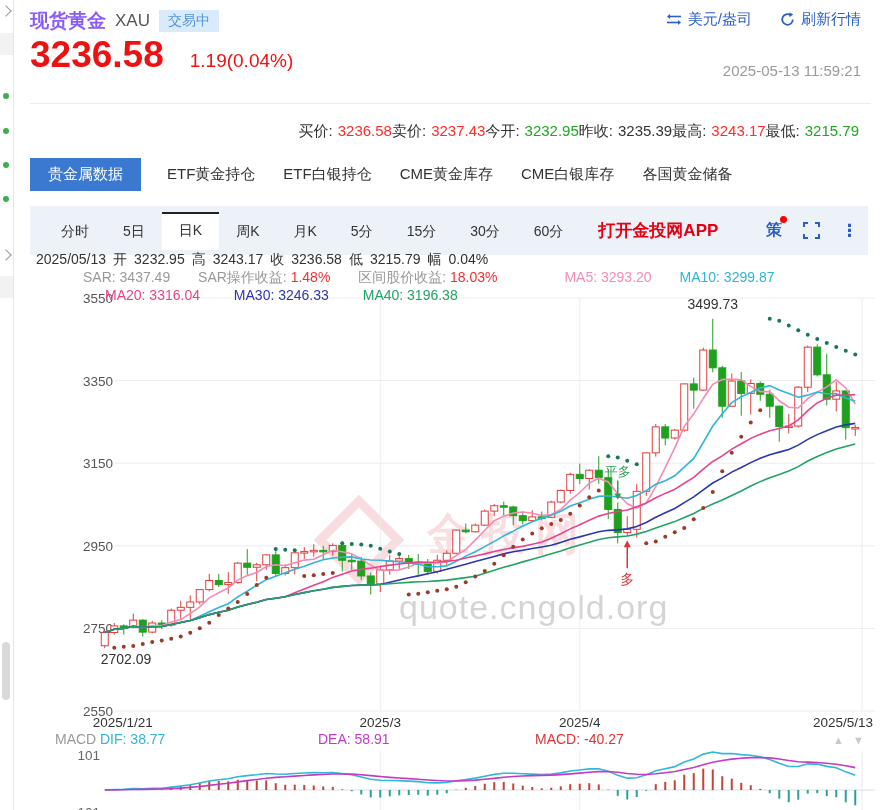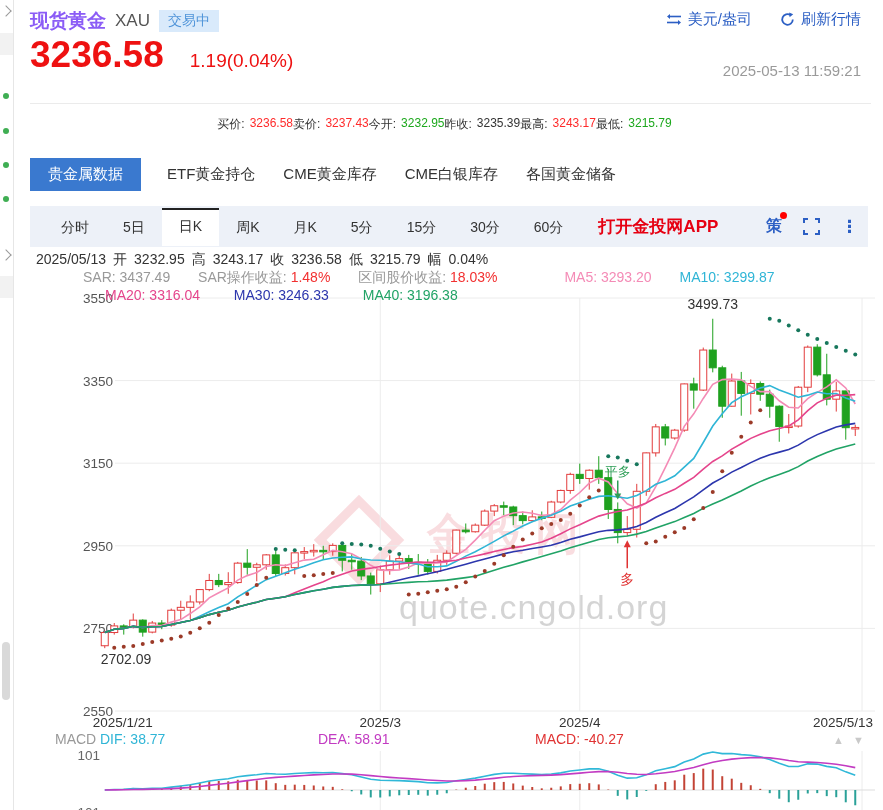--- a/index.html
+++ b/index.html
@@ -17,28 +17,28 @@
   .title{font-size:19px;font-weight:bold;color:#8b5cf6;}
   .symbol{font-size:17px;color:#555;}
   .badge{font-size:14px;color:#4f94d9;background:#d9eafb;padding:2px 9px;}
   .hdr-right{position:absolute;right:22px;top:10px;display:flex;gap:28px;}
   .hdr-link{display:flex;align-items:center;gap:6px;font-size:15px;color:#2c5fc4;cursor:pointer;}
   .price-row{position:absolute;left:17px;top:34px;display:flex;align-items:baseline;gap:26px;}
   .price{font-size:37px;font-weight:bold;color:#ee1111;}
   .change{font-size:19px;color:#ee1111;}
   .timestamp{position:absolute;right:22px;top:62px;font-size:15px;color:#9a9a9a;}
   .divider{position:absolute;left:17px;right:12px;top:103px;border-top:1px solid #ebebeb;}
-  .stats-row{position:absolute;left:17px;right:24px;top:116px;display:flex;justify-content:center;font-size:12px;}
+  .stats-row{position:absolute;left:17px;right:24px;top:122px;display:flex;justify-content:flex-end;font-size:15px;}
   .stat{display:flex;gap:5px;}
   .s-label{color:#333;}
   .c-red{color:#ff2b2b;} .c-green{color:#1da81d;} .c-dark{color:#333;}
   .nav-tabs{position:absolute;left:17px;top:158px;display:flex;align-items:center;gap:24px;font-size:15px;}
   .nav-tab{padding:7px 2px;color:#333;cursor:pointer;}
   .nav-tab.active{background:#3a79cf;color:#fff;padding:7px 18px;}
-  .period-bar{position:absolute;left:17px;top:206px;width:838px;height:41px;background:#edf1f8;display:flex;align-items:center;}
+  .period-bar{position:absolute;left:17px;top:206px;width:838px;height:49px;background:#edf1f8;display:flex;align-items:center;}
   .p-tab{height:36px;line-height:36px;padding:0 17px;font-size:14px;color:#333;cursor:pointer;}
   .p-tab.active{background:#fff;border-top:2px solid #222;line-height:32px;}
   .app-link{margin-left:18px;font-size:17px;font-weight:bold;color:#e60012;cursor:pointer;}
   .bar-icons{margin-left:auto;display:flex;align-items:center;gap:21px;margin-right:10px;}
   .strategy{position:relative;font-size:16px;color:#2c5fc4;font-weight:bold;cursor:pointer;}
   .strategy .dot{position:absolute;right:-5px;top:-4px;width:7px;height:7px;border-radius:50%;background:#f00;}
   .kebab{font-size:17px;color:#2c5fc4;font-weight:bold;cursor:pointer;}
   
   #chart-block{position:absolute;left:0;top:246px;width:870px;height:564px;}
   #ksvg{position:absolute;left:0;top:0;z-index:1;}
@@ -129,20 +129,21 @@
       </span>
     <span class="stat">
         <span class="s-label">最低:</span>
         <span class="c-green">3215.79</span>
       </span>
   </div>
 
   <div class="nav-tabs">
     <span class="nav-tab active">贵金属数据</span>
     <span class="nav-tab">ETF黄金持仓</span>
+    <span class="nav-tab">ETF白银持仓</span>
     <span class="nav-tab">CME黄金库存</span>
     <span class="nav-tab">CME白银库存</span>
     <span class="nav-tab">各国黄金储备</span>
   </div>
 
   <div class="period-bar">
     <span class="p-tab" style="margin-left:14px">分时</span>
     <span class="p-tab">5日</span>
     <span class="p-tab active">日K</span>
     <span class="p-tab">周K</span>

